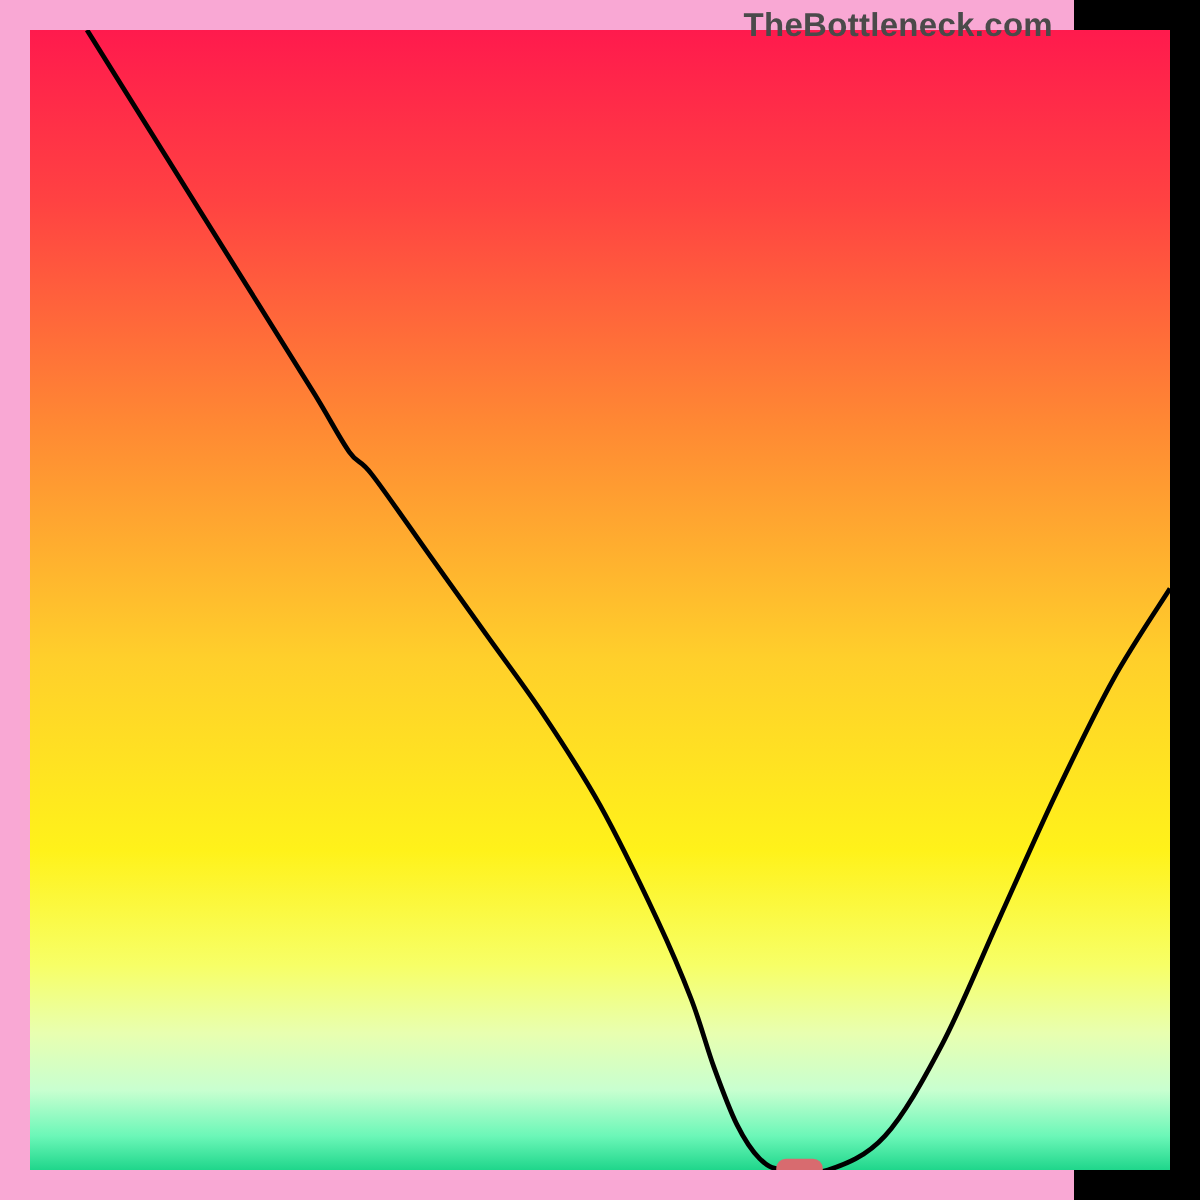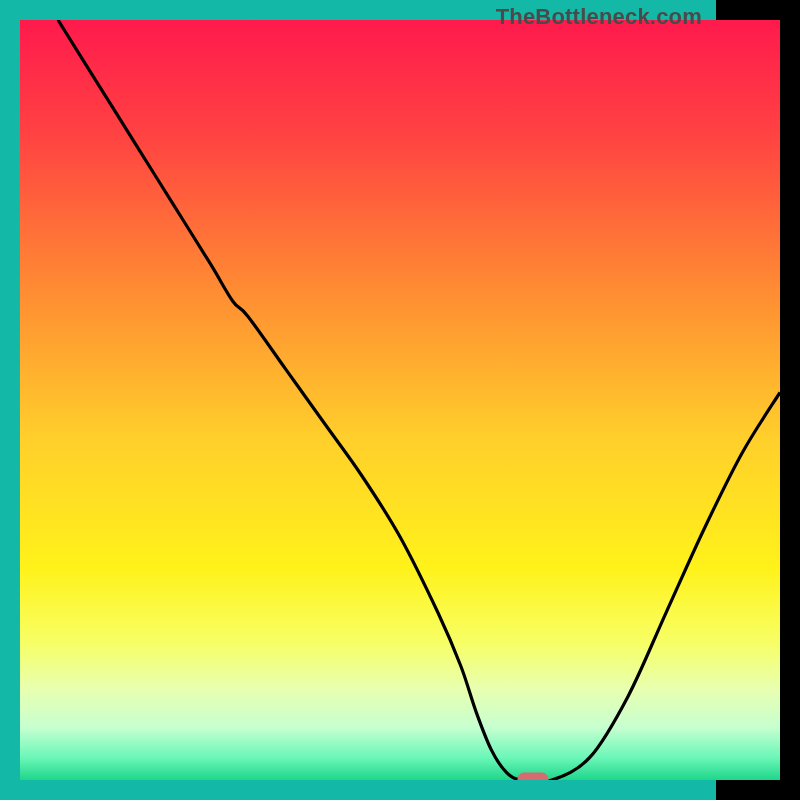--- a/index.html
+++ b/index.html
@@ -8,21 +8,21 @@
     width: 800px;
     height: 800px;
     background: #000;
     font-family: Arial, Helvetica, sans-serif;
     overflow: hidden;
   }
   .frame {
     position: relative;
     width: 716px;
     height: 800px;
-    background: #14b8a6;
+    background: #f9a8d4;
   }
   .watermark {
     position: absolute;
     top: 4px;
     right: 14px;
     color: #4a4a4a;
     font-size: 22px;
     font-weight: bold;
     letter-spacing: 0.2px;
     z-index: 3;

